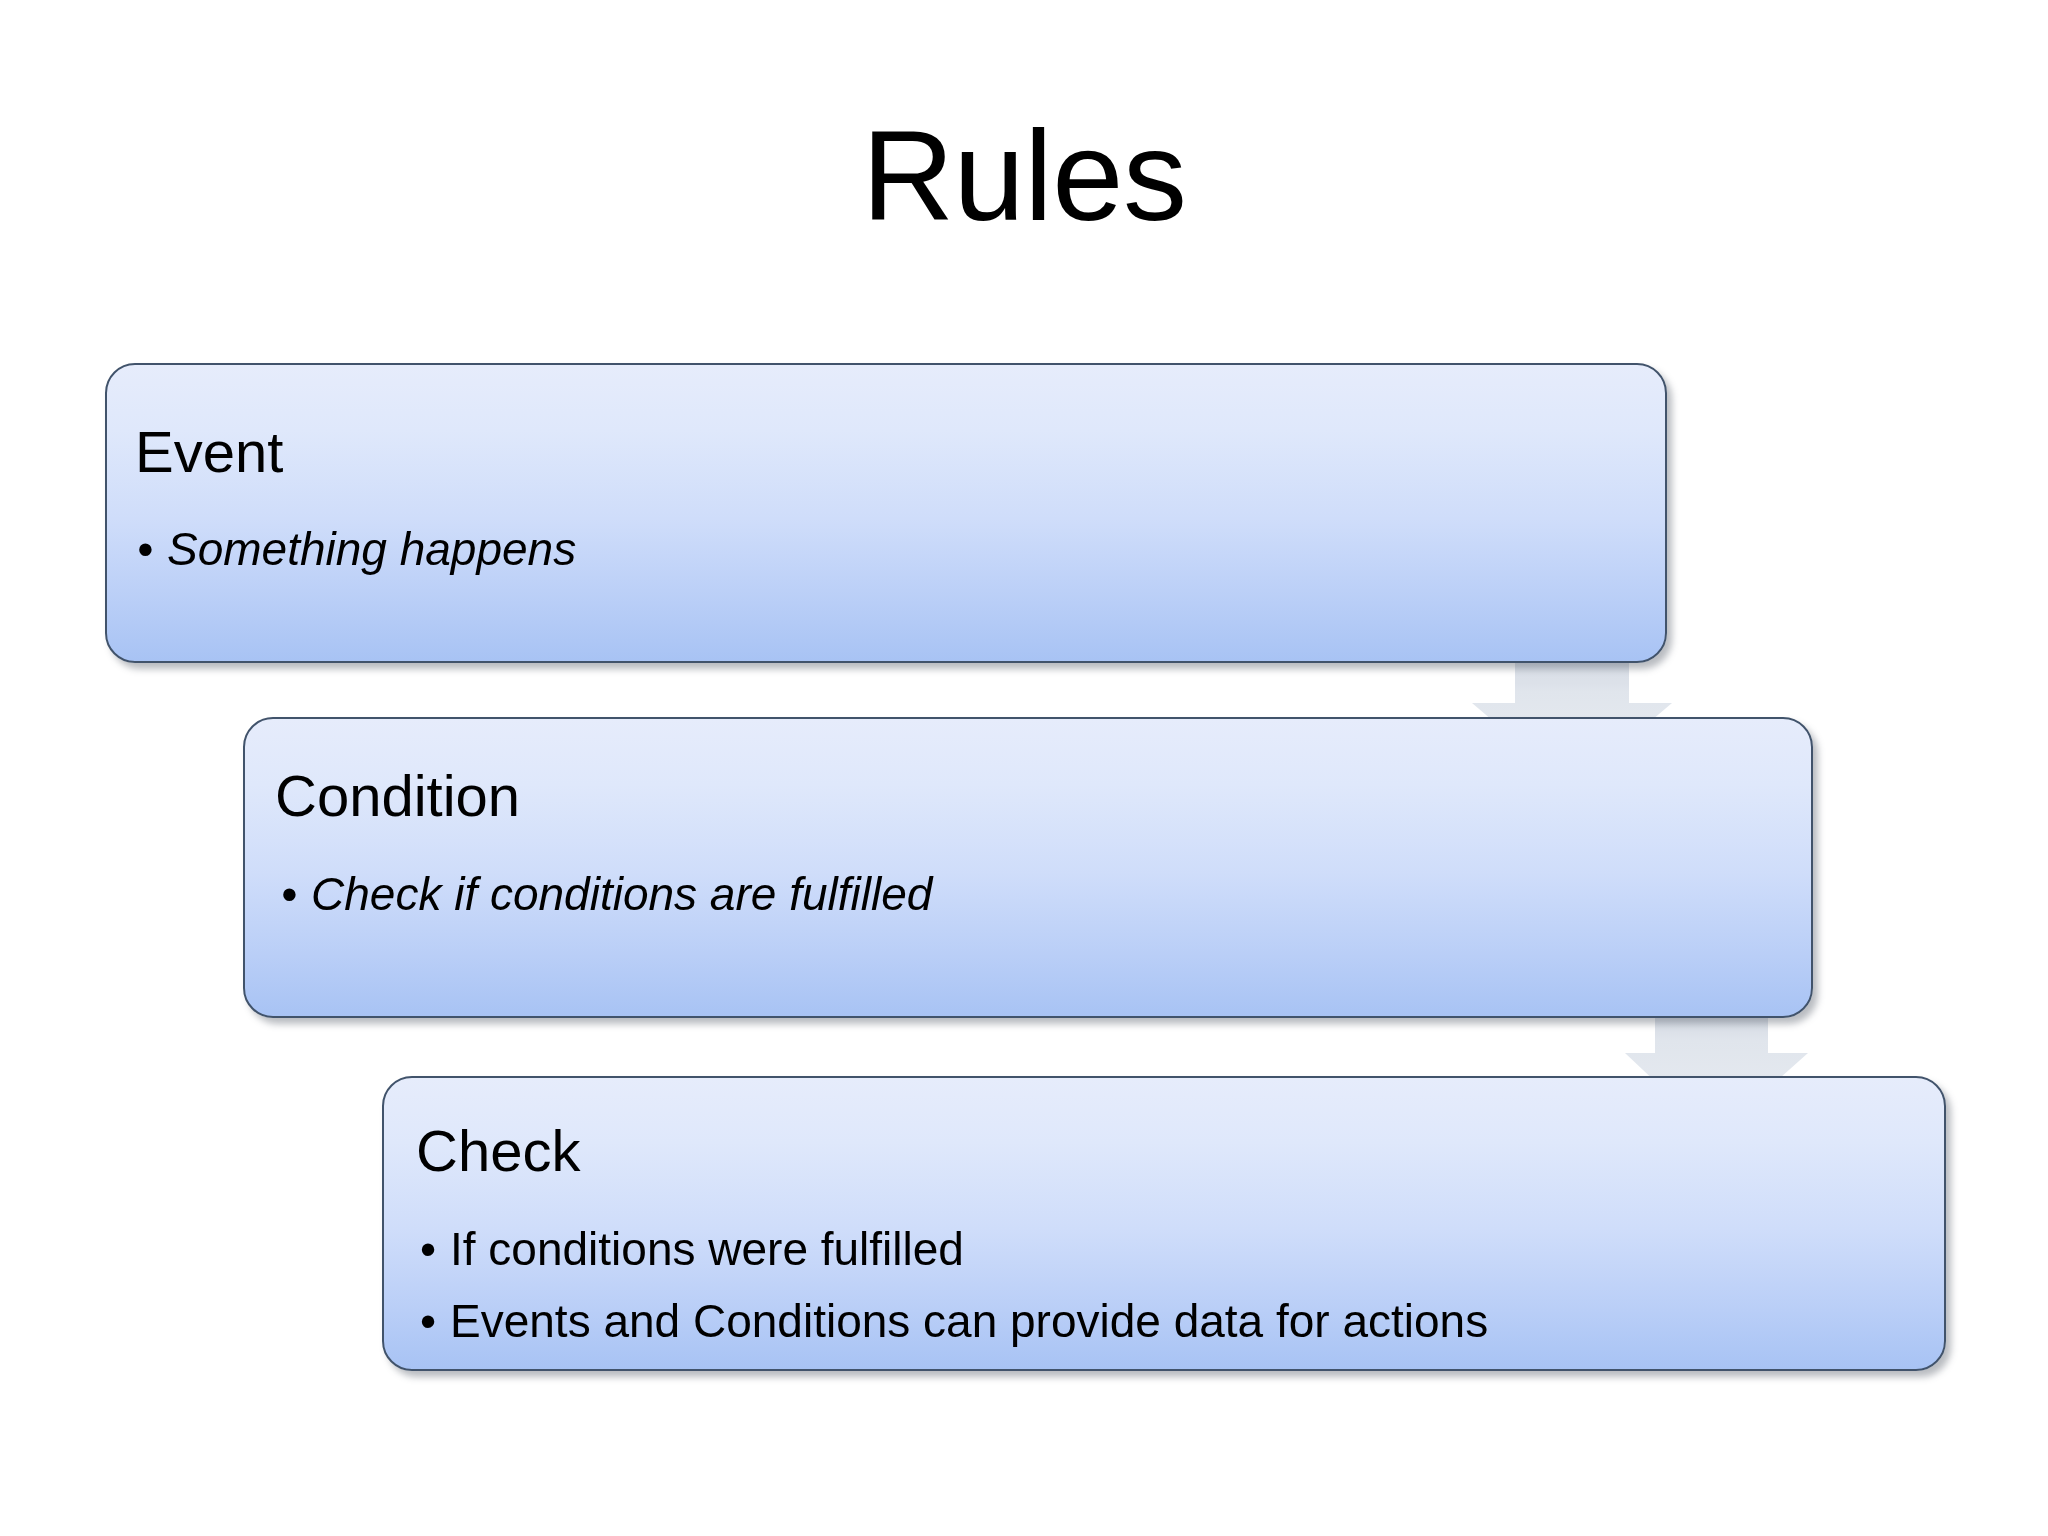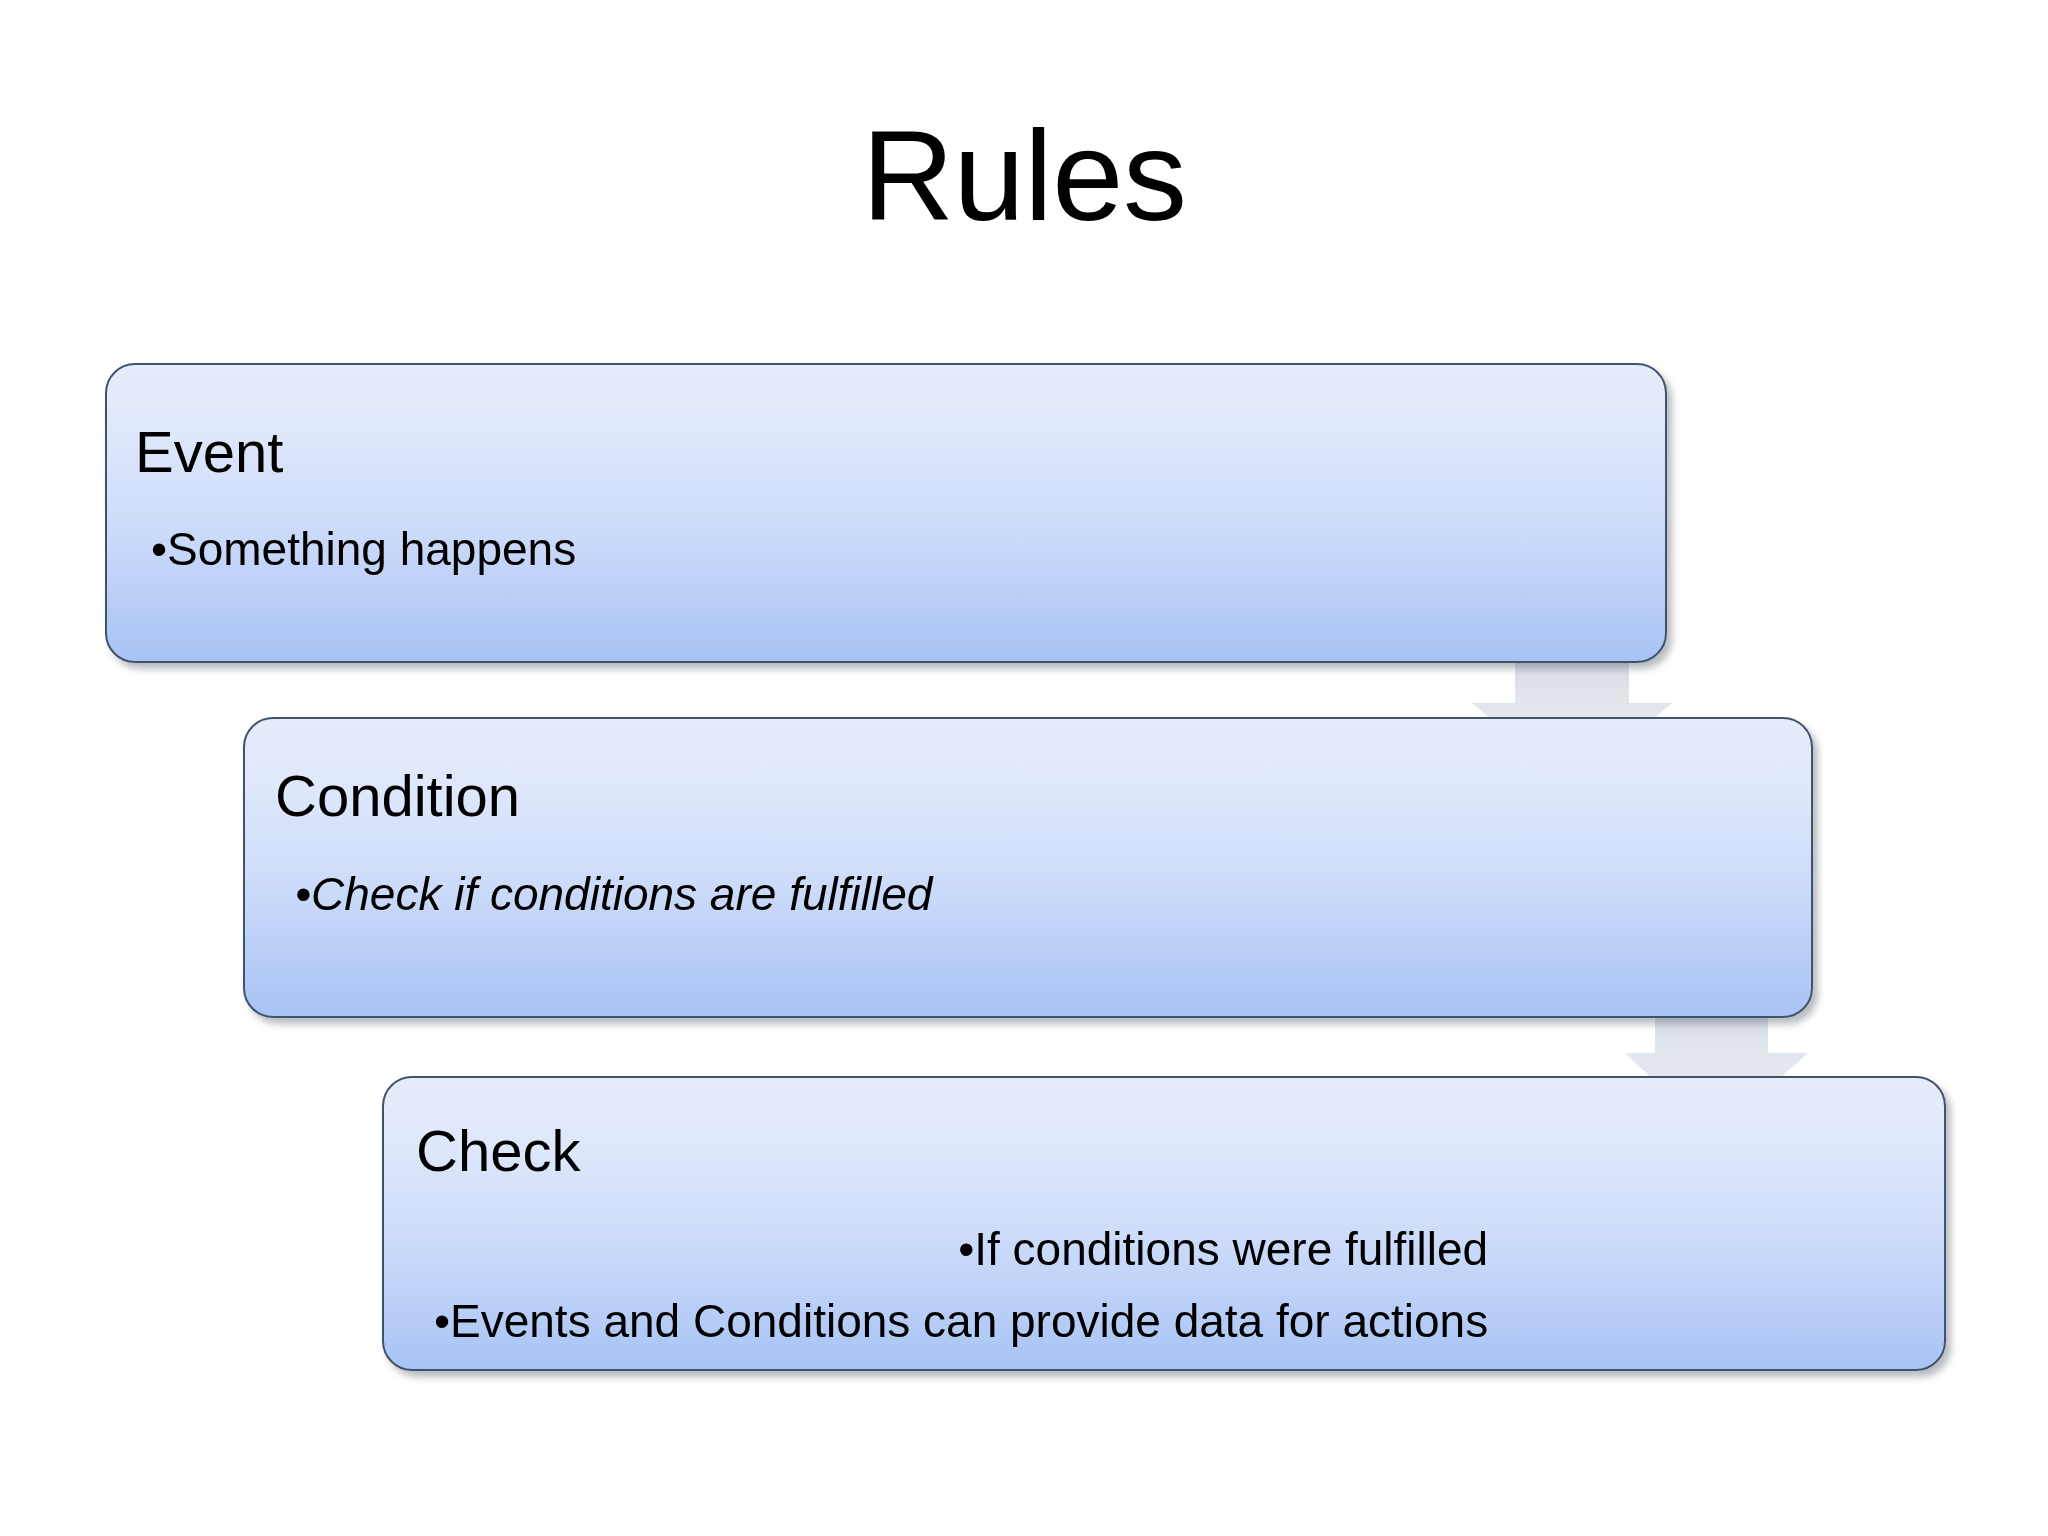--- a/index.html
+++ b/index.html
@@ -52,21 +52,20 @@
     border-radius: 30px;
     border: 2px solid #41536B;
     background: linear-gradient(to bottom,
         #E6ECFB 0%,
         #DFE8FB 22%,
         #CFDDFA 52%,
         #B9CEF7 80%,
         #A8C3F4 100%);
     box-shadow: 5px 6px 7px rgba(80, 88, 100, 0.40);
     overflow: hidden;
-    text-align: right;
   }
 
   .box-heading {
     position: absolute;
     color: #000000;
     font-weight: 400;
     font-size: 58px;
     line-height: 1.0;
     white-space: nowrap;
   }
@@ -95,21 +94,21 @@
   }
 
   
   #box-event {
     left: 105px;
     top: 363px;
     width: 1562px;
     height: 300px;
   }
   #box-event .box-heading { left: 28px; top: 58px; }
-  #box-event .box-bullets { left: 30px; top: 161px; }
+  #box-event .box-bullets { left: 30px; top: 161px; font-style: italic; }
 
   
   #box-condition {
     left: 243px;
     top: 717px;
     width: 1570px;
     height: 301px;
   }
   #box-condition .box-heading { left: 30px; top: 48px; }
   #box-condition .box-bullets { left: 36px; top: 152px; font-style: italic; }

